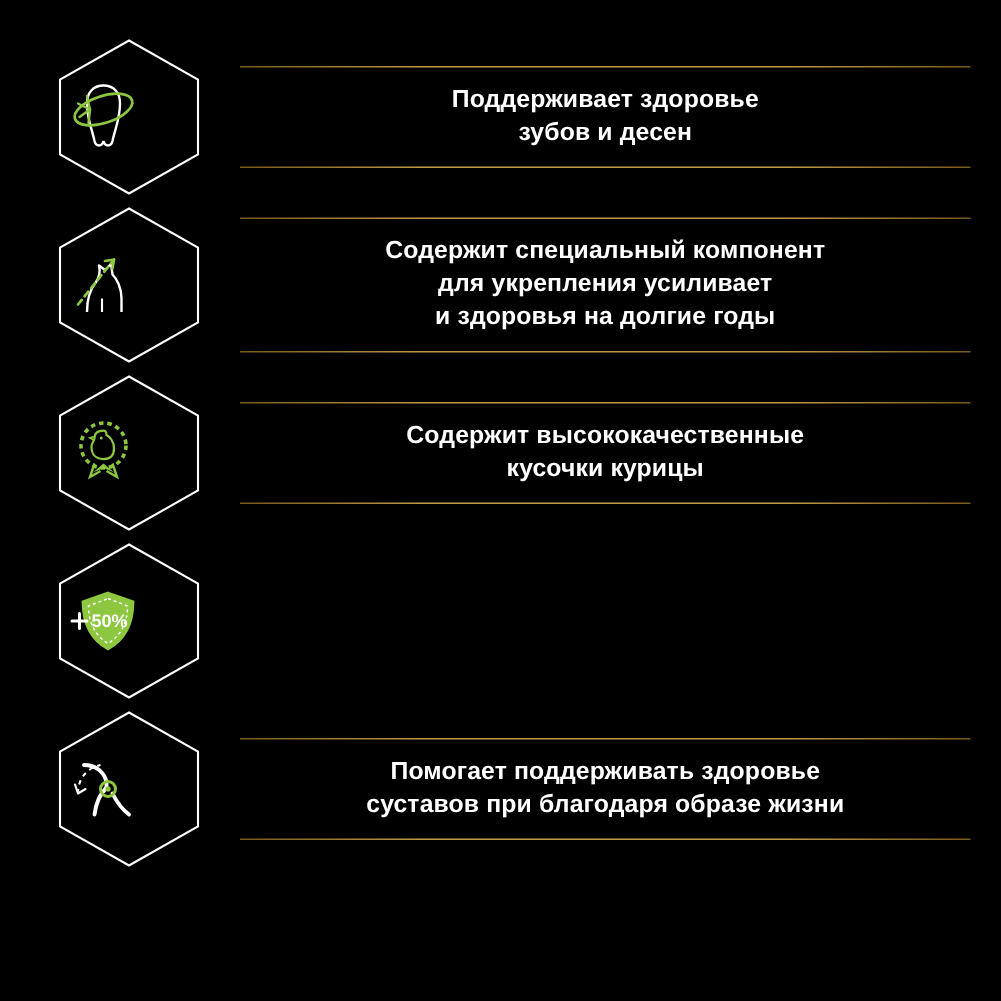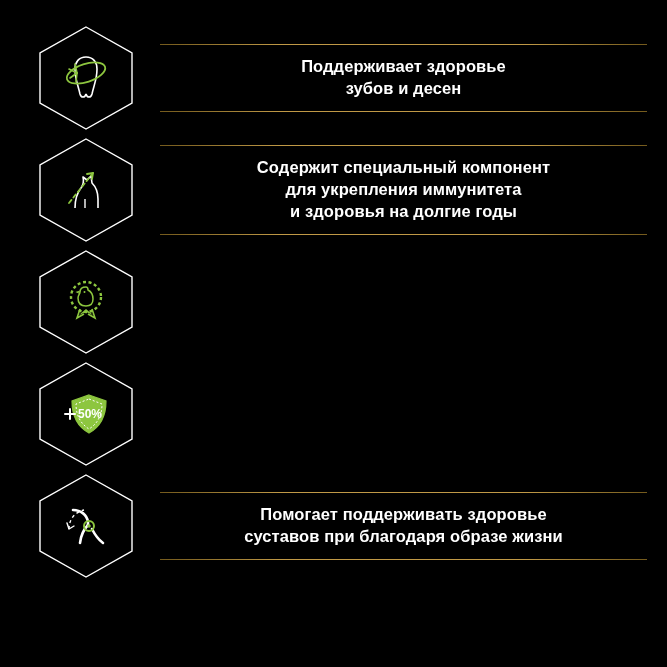--- a/index.html
+++ b/index.html
@@ -33,21 +33,20 @@
     padding-right: 20px;
     box-sizing: border-box;
   }
   .hex-wrap {
     width: 96px;
     height: 106px;
     flex: 0 0 96px;
     position: relative;
     display: flex;
     align-items: center;
-    justify-content: center;
   }
   .hex-outline {
     position: absolute;
     left: 0; top: 0;
     width: 96px;
     height: 106px;
   }
   .icon-holder {
     position: relative;
     width: 62px;
@@ -123,41 +122,47 @@
           <path d="M20 49 C20 40 22 34 26 29 C28 26 29 22 28 18 L32 21 L36 17 L37 24 C40 27 43 33 43 40 L43 49" fill="none" stroke="#ffffff" stroke-width="1.6" stroke-linejoin="round"></path>
           <path d="M30 49 L30 40" stroke="#ffffff" stroke-width="1.4"></path>
           <path d="M14 44 L38 14" stroke="#8dc63f" stroke-width="1.8" stroke-dasharray="4 3" stroke-linecap="round"></path>
           <path d="M38 14 L32 15 M38 14 L37 20" stroke="#8dc63f" stroke-width="1.8" stroke-linecap="round"></path>
         </svg>
       </div>
     </div>
     <div class="text-col">
       <div class="rule"></div>
       <div class="feature-text">Содержит специальный компонент
-для укрепления иммунитета
+для укрепления усиливает
 и здоровья на долгие годы</div>
       <div class="rule"></div>
     </div>
   </div>
 
   <div class="feature-row">
     <div class="hex-wrap">
       <svg class="hex-outline" viewBox="0 0 96 106">
         <polygon points="48,2 94,28 94,78 48,104 2,78 2,28" fill="none" stroke="#ffffff" stroke-width="1.4"></polygon>
       </svg>
       <div class="icon-holder">
         <svg viewBox="0 0 62 62" width="62" height="62">
           <circle cx="31" cy="26" r="15" fill="none" stroke="#8dc63f" stroke-width="2.4" stroke-dasharray="3 2.6"></circle>
           <path d="M31 16 C27 16 25 18 25 21 C25 23 23 24 23 27 C23 32 26 35 31 35 C36 35 38 32 38 28 C38 23 35 20 33 19 C33 17 32 16 31 16 Z" fill="none" stroke="#8dc63f" stroke-width="1.5"></path>
           <circle cx="29.5" cy="21" r="1" fill="#8dc63f"></circle>
           <path d="M25 20 L22 21 L25 22.5" fill="none" stroke="#8dc63f" stroke-width="1.2"></path>
           <path d="M24 44 L31 38 L38 44 L31 41 Z" fill="#8dc63f"></path>
           <path d="M25 38 L22 47 L29 43 M37 38 L40 47 L33 43" fill="none" stroke="#8dc63f" stroke-width="1.6"></path>
         </svg>
       </div>
+    </div>
+    <div class="text-col">
+      <div class="rule"></div>
+      <div class="feature-text">Содержит высококачественные
+кусочки курицы</div>
+      <div class="rule"></div>
     </div>
   </div>
 
   <div class="feature-row">
     <div class="hex-wrap">
       <svg class="hex-outline" viewBox="0 0 96 106">
         <polygon points="48,2 94,28 94,78 48,104 2,78 2,28" fill="none" stroke="#ffffff" stroke-width="1.4"></polygon>
       </svg>
       <div class="icon-holder">
         <svg viewBox="0 0 62 62" width="62" height="62">

